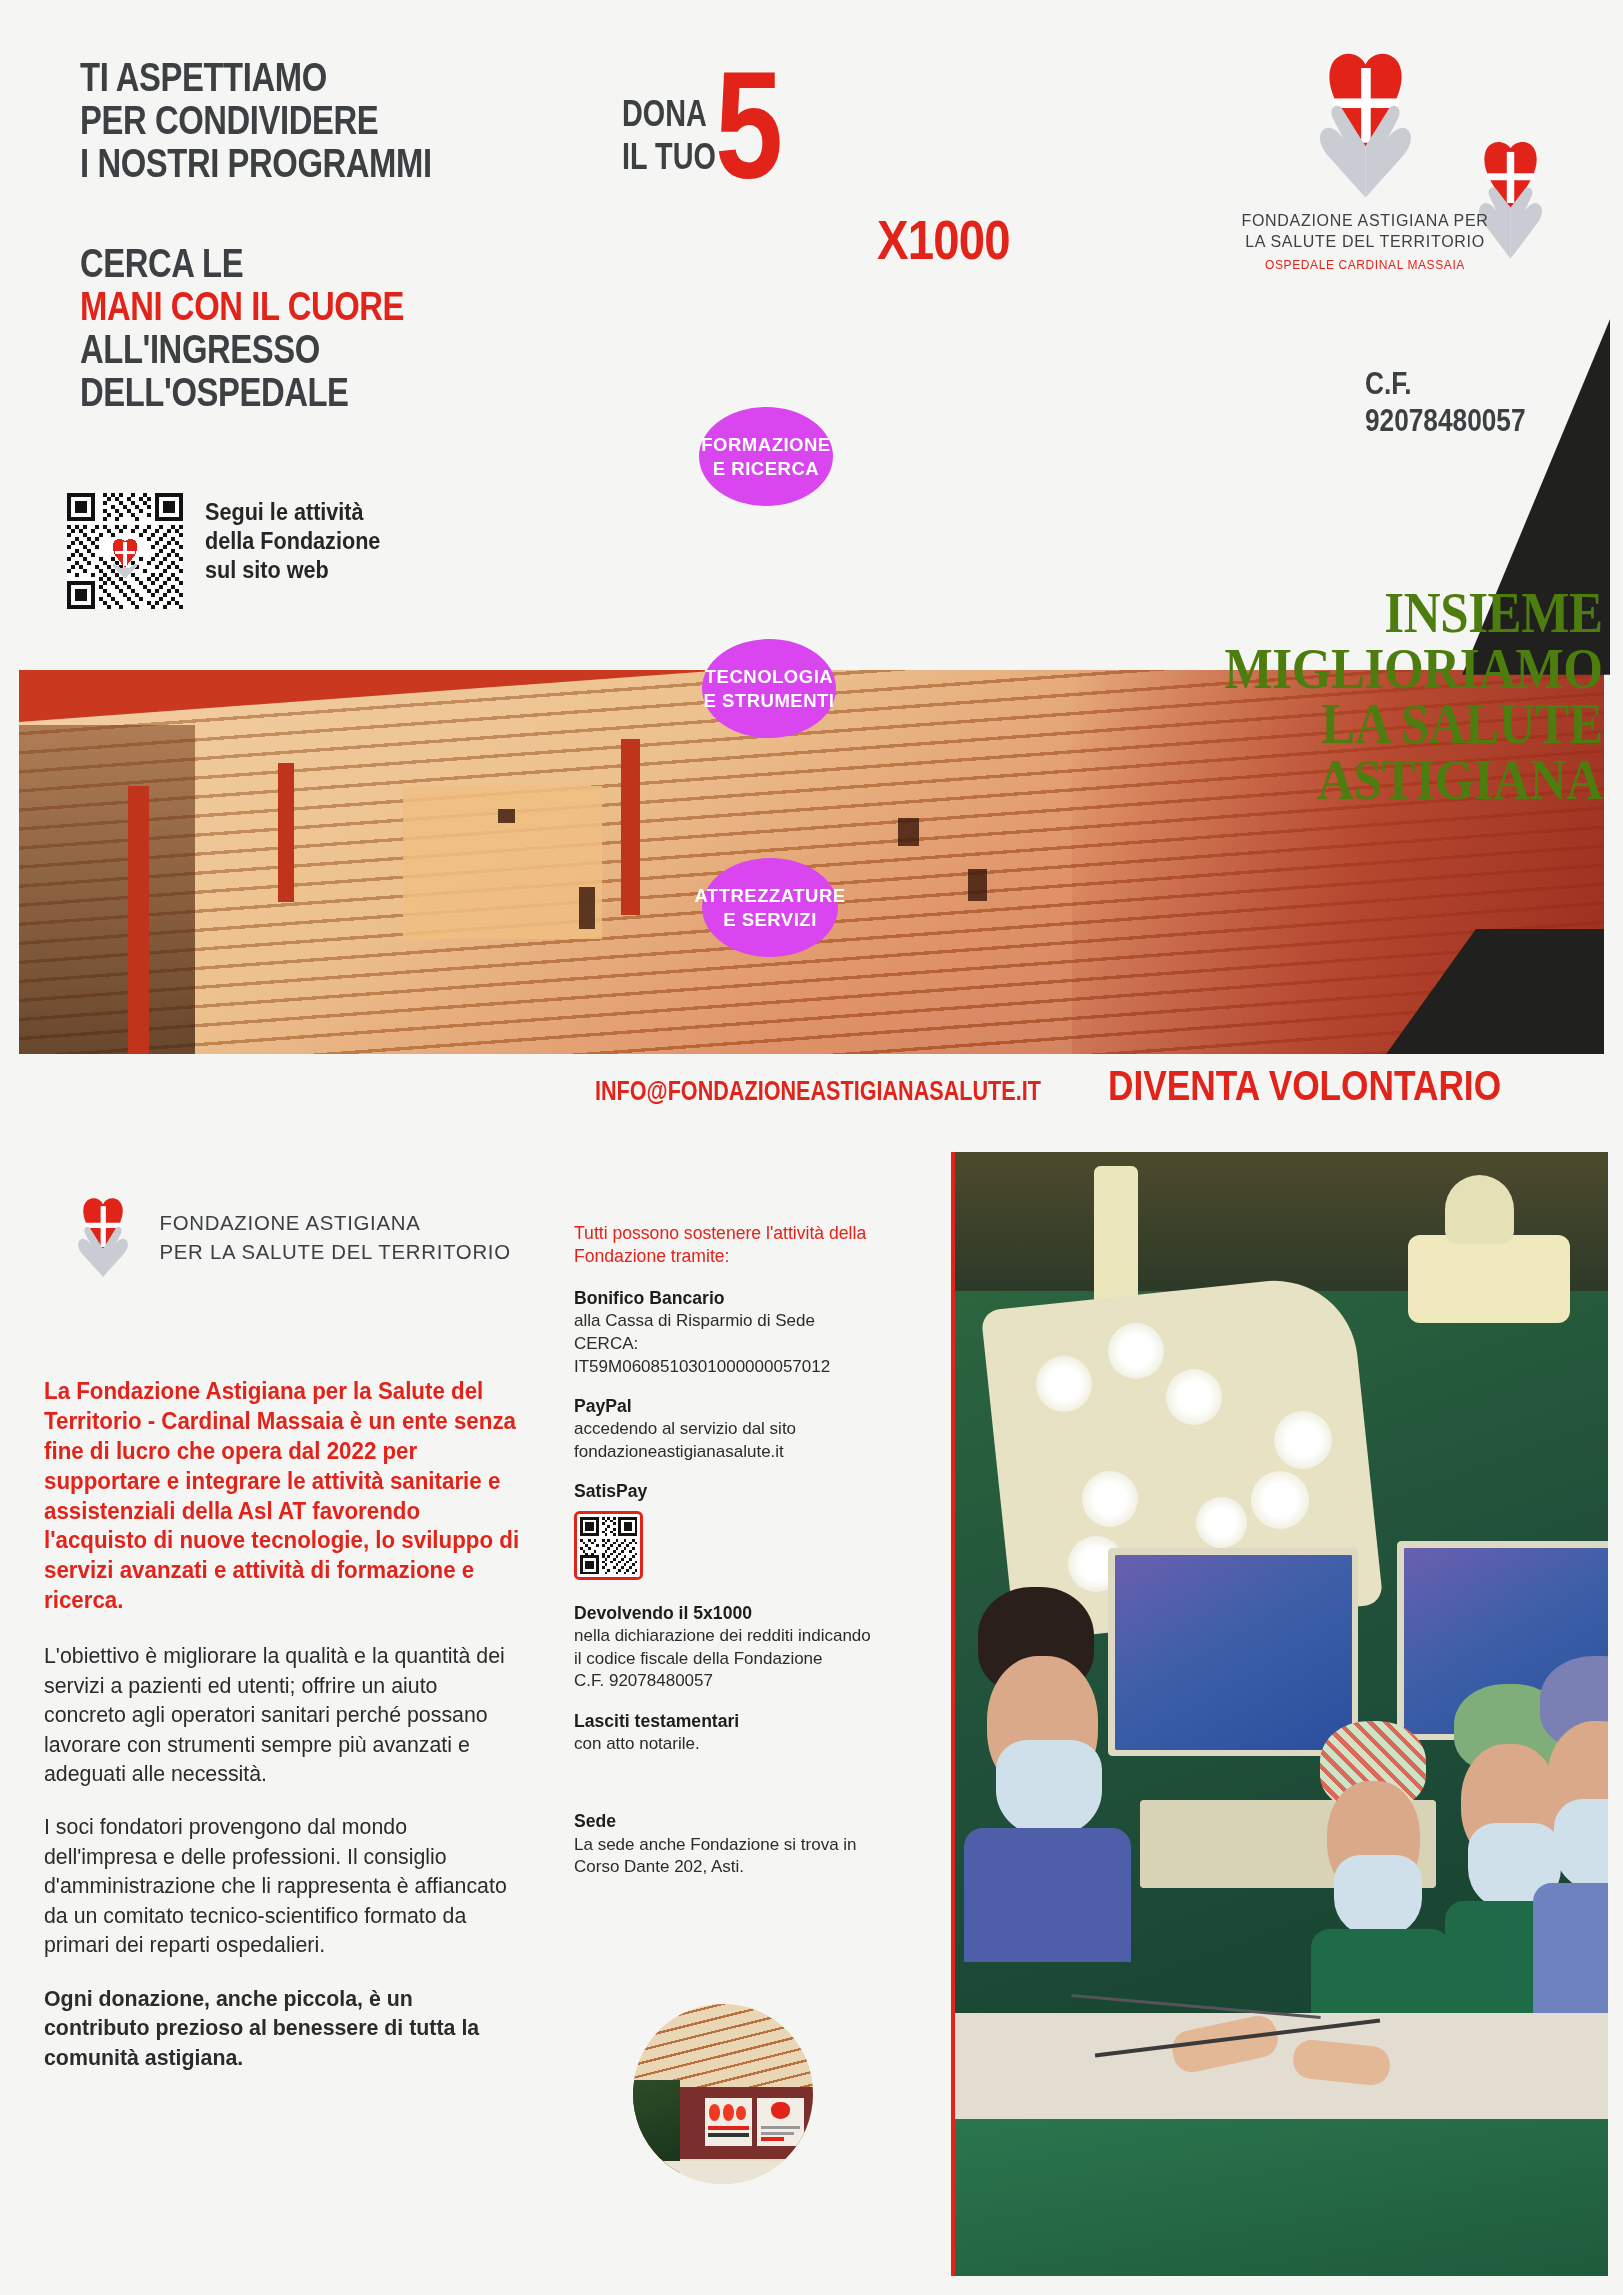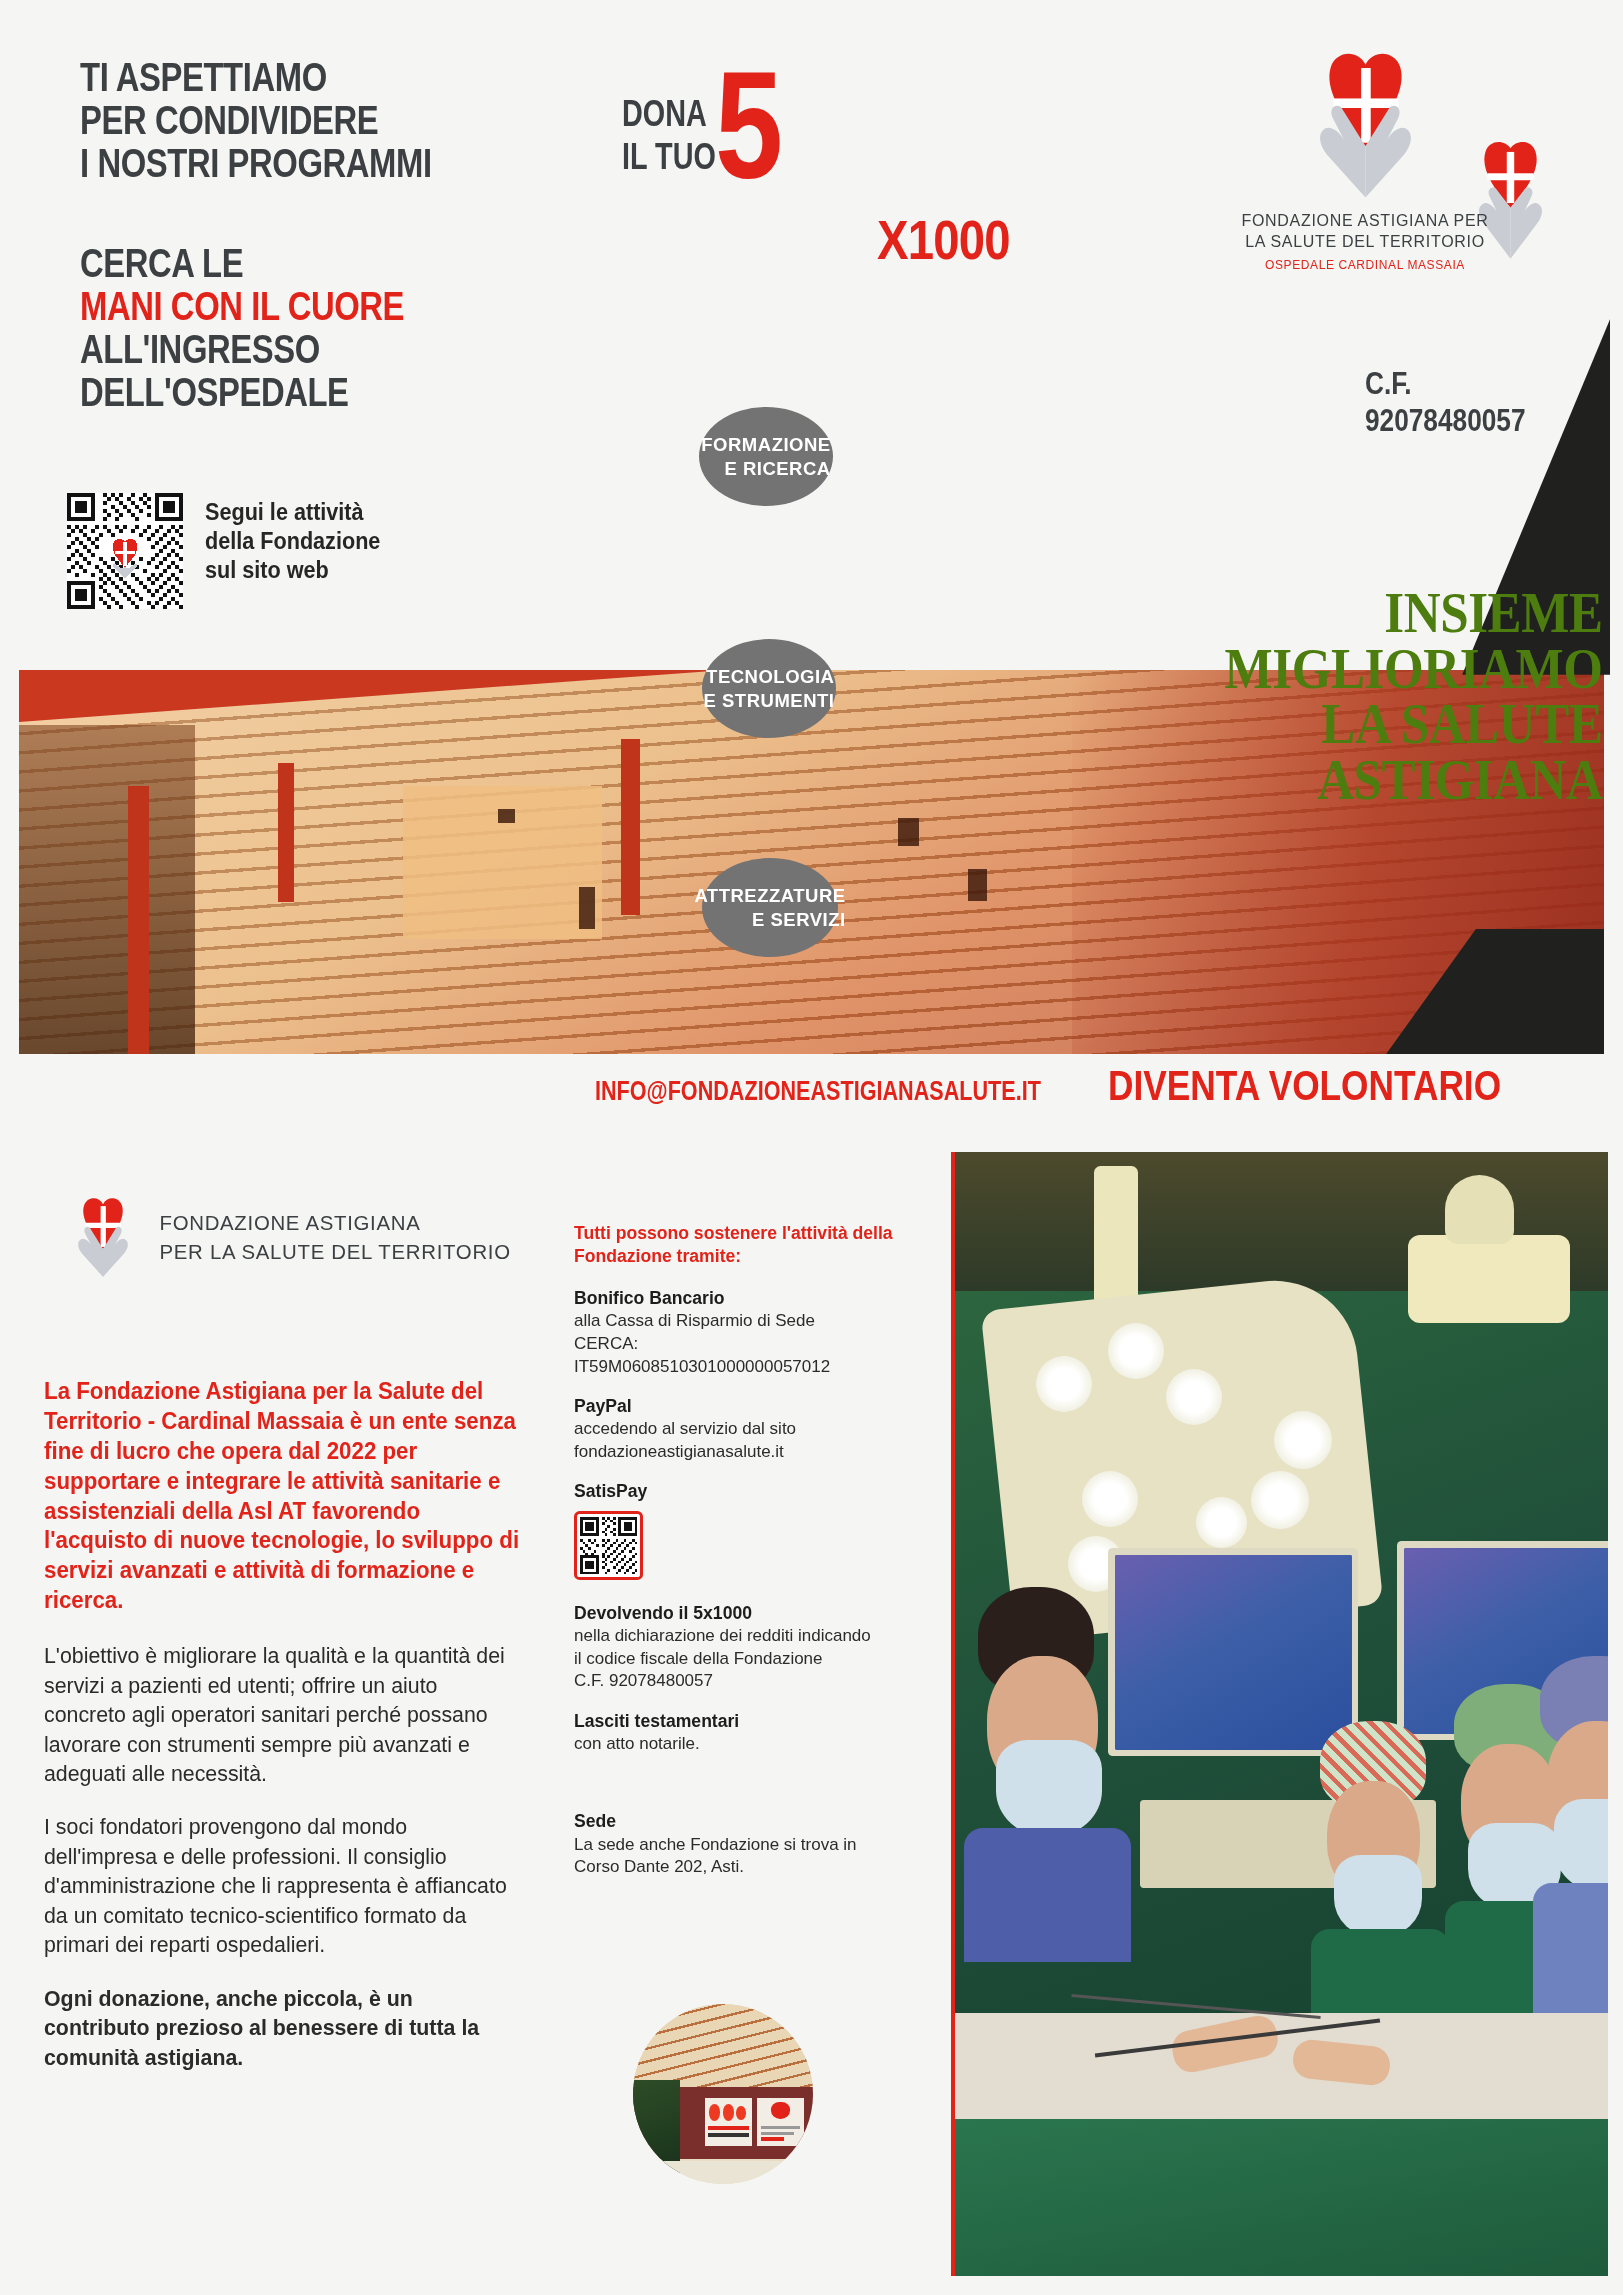--- a/index.html
+++ b/index.html
@@ -93,22 +93,22 @@
   .bld-redwash{position:absolute;right:0;top:0;width:532px;height:100%;
     background:linear-gradient(100deg,rgba(185,60,35,0) 0%,rgba(170,50,30,.75) 55%,rgba(150,40,25,.88) 100%);}
   .roof-wedge{
     position:absolute;right:-0.9px;top:-180px;width:0;height:0;
     border-left:259px solid transparent;border-bottom:361px solid #20211e;
   }
   .roof-wedge-wrap{position:absolute;right:0;top:259px;width:278px;height:259px;overflow:hidden;pointer-events:none;}
 
   
   .pill{
-    position:absolute;border-radius:50%;background:#737373;color:#fff;
-    display:flex;align-items:center;justify-content:center;text-align:right;
+    position:absolute;border-radius:50%;background:#d946ef;color:#fff;
+    display:flex;align-items:center;justify-content:center;text-align:center;
     font-family:"Liberation Sans Narrow","Liberation Sans",sans-serif;
     font-weight:bold;font-size:18.5px;line-height:1.25;letter-spacing:0.5px;
   }
   
   .banner-head{
     position:absolute;right:22px;top:585px;text-align:right;z-index:6;
     font-family:Liberation Serif, serif;
     font-weight:bold;color:#4d7c0f;font-size:58px;line-height:.96;letter-spacing:-0.5px;
   }
   .banner-head div{transform:scaleX(.88);transform-origin:right center;white-space:nowrap;}
@@ -142,21 +142,21 @@
   }
   .p-body{
     color:#2b2b2b;font-size:22px;line-height:1.34;
     font-family:"Liberation Sans Narrow","Liberation Sans",sans-serif;
     transform:scaleX(.97);transform-origin:left top;margin:0 0 24px 0;
   }
   .p-bold{font-weight:bold;}
 
   .col-mid{position:absolute;left:574px;top:1222px;width:352px;}
   .mid-head{
-    color:#e2231a;font-weight:bold;font-size:17.6px;line-height:1.30;
+    color:#e2231a;font-weight:normal;font-size:17.6px;line-height:1.30;
     font-family:"Liberation Sans Narrow","Liberation Sans",sans-serif;margin-bottom:19.4px;
   }
   .mid-label{
     color:#1d1d1d;font-weight:bold;font-size:17.6px;line-height:1.32;
     font-family:"Liberation Sans Narrow","Liberation Sans",sans-serif;
   }
   .mid-txt{
     color:#2b2b2b;font-size:17px;line-height:1.33;
     font-family:"Liberation Sans Narrow","Liberation Sans",sans-serif;
   }

